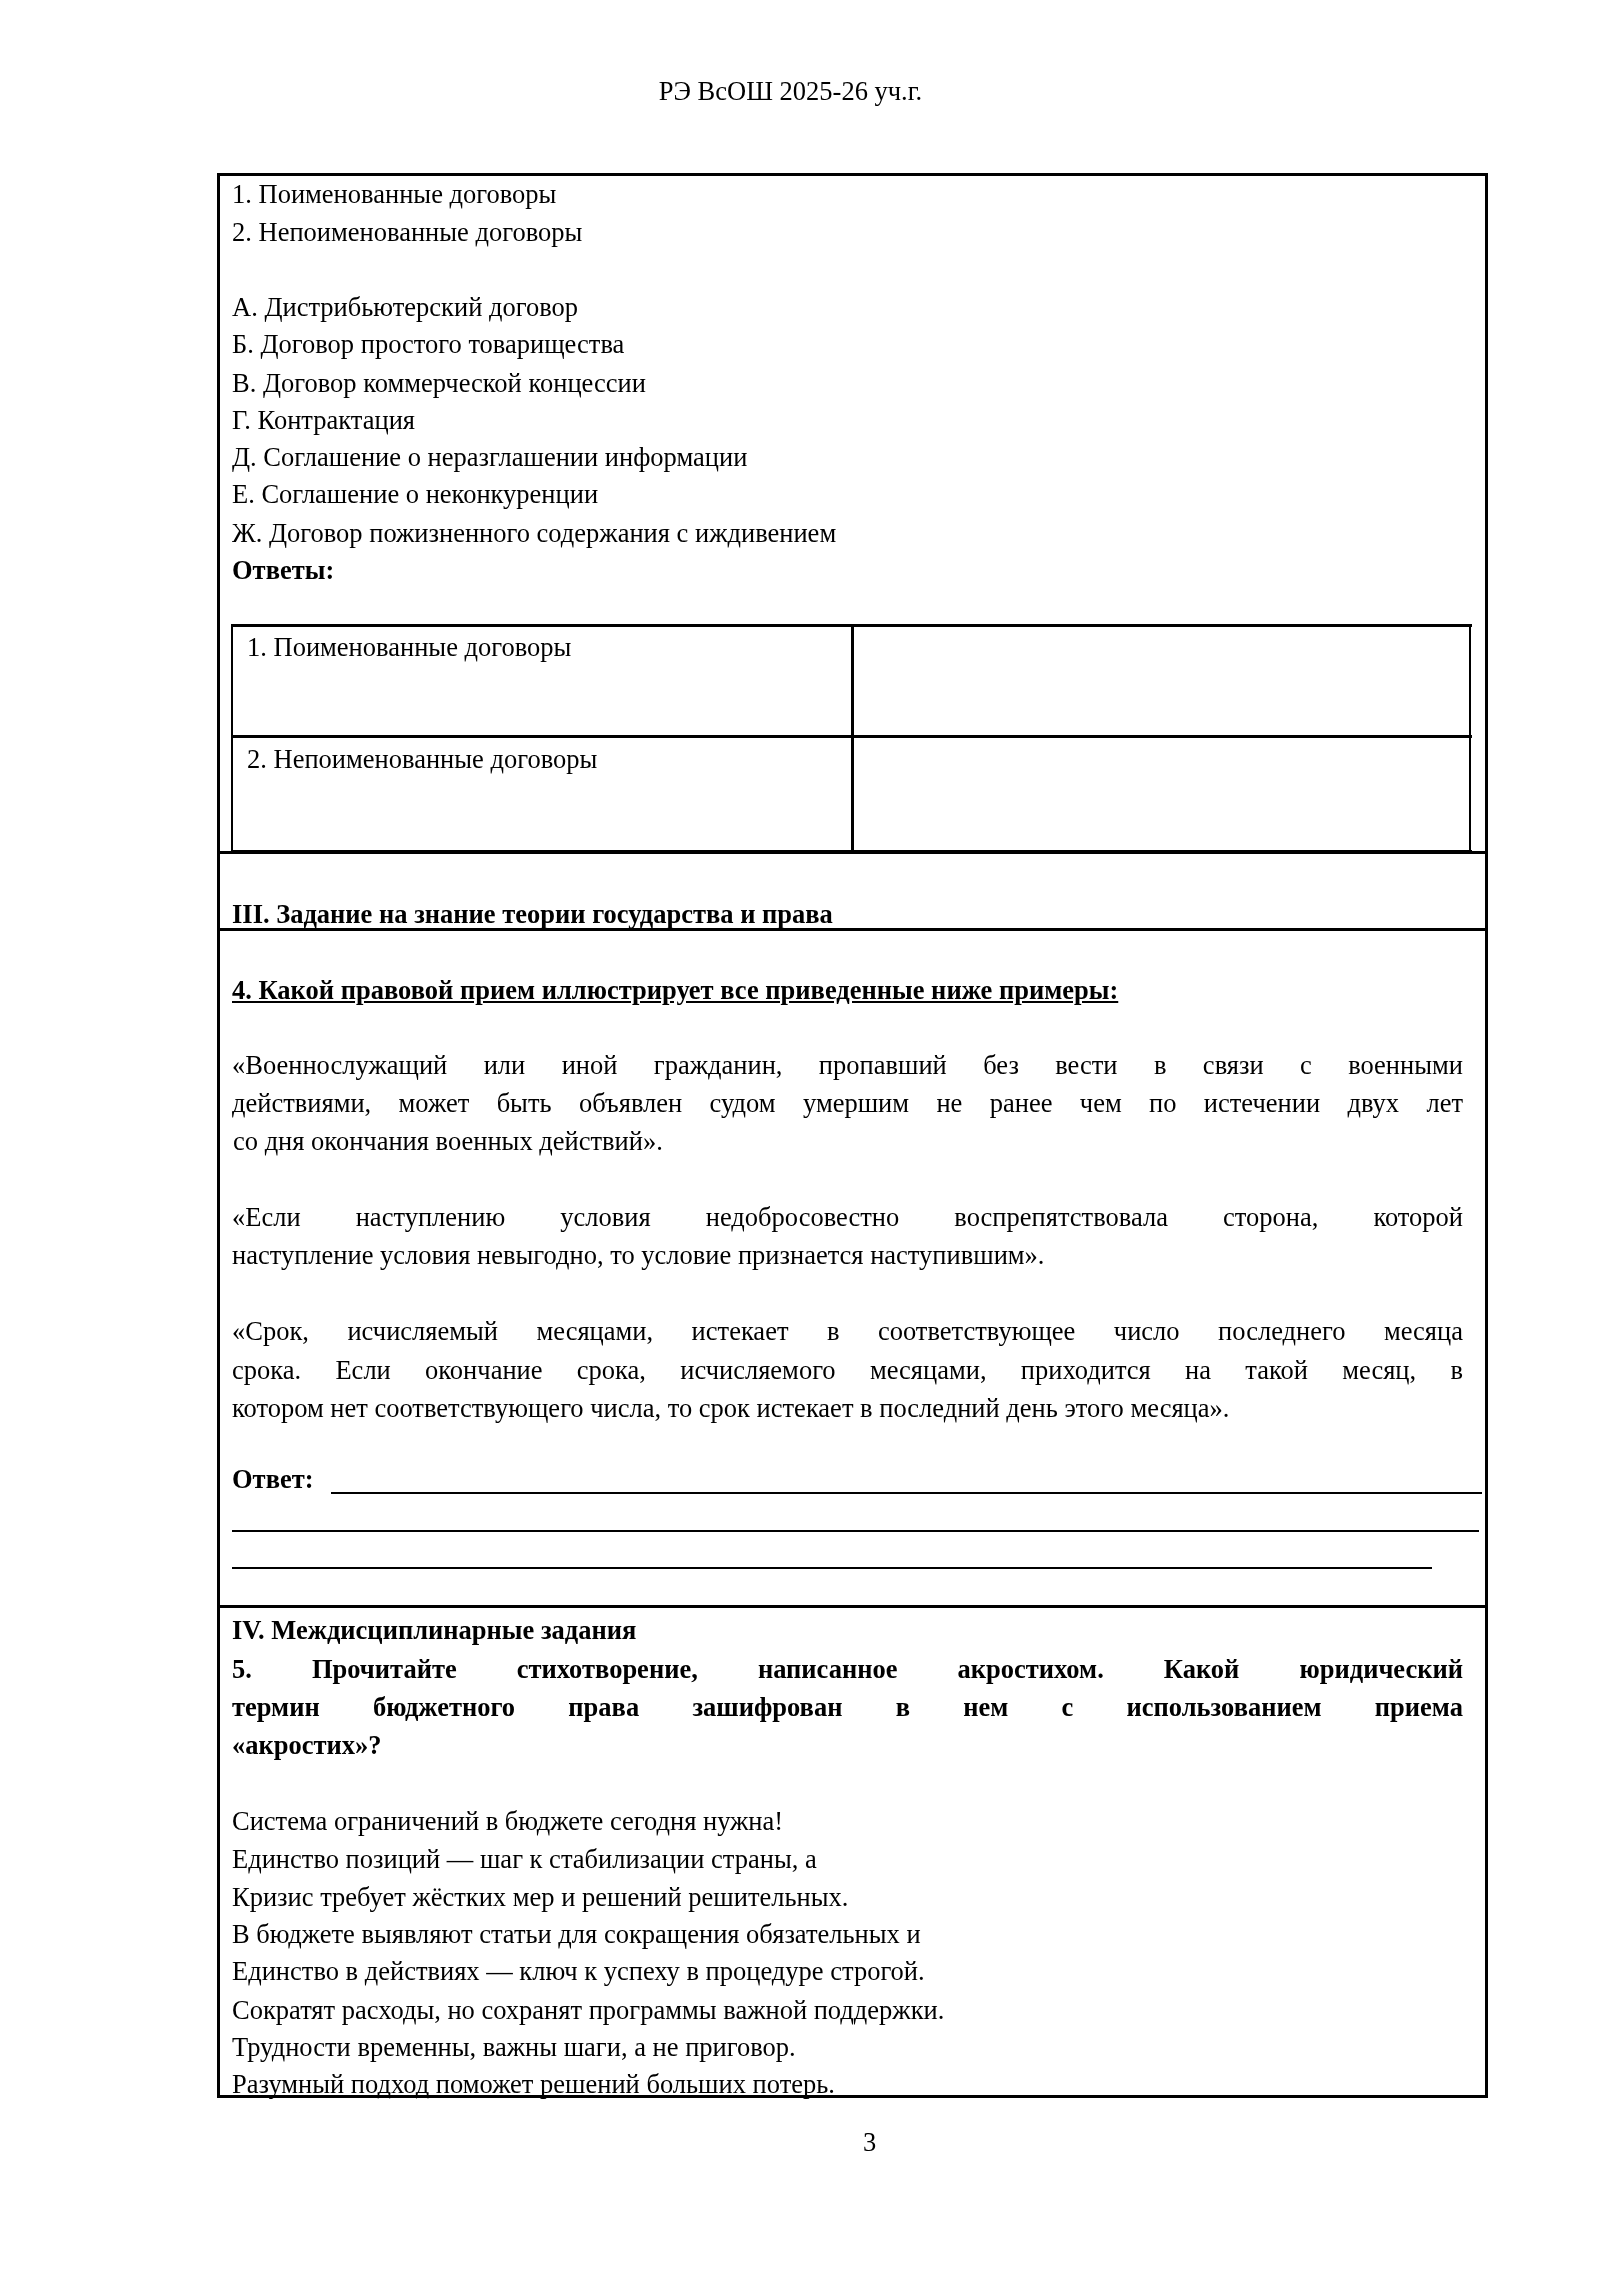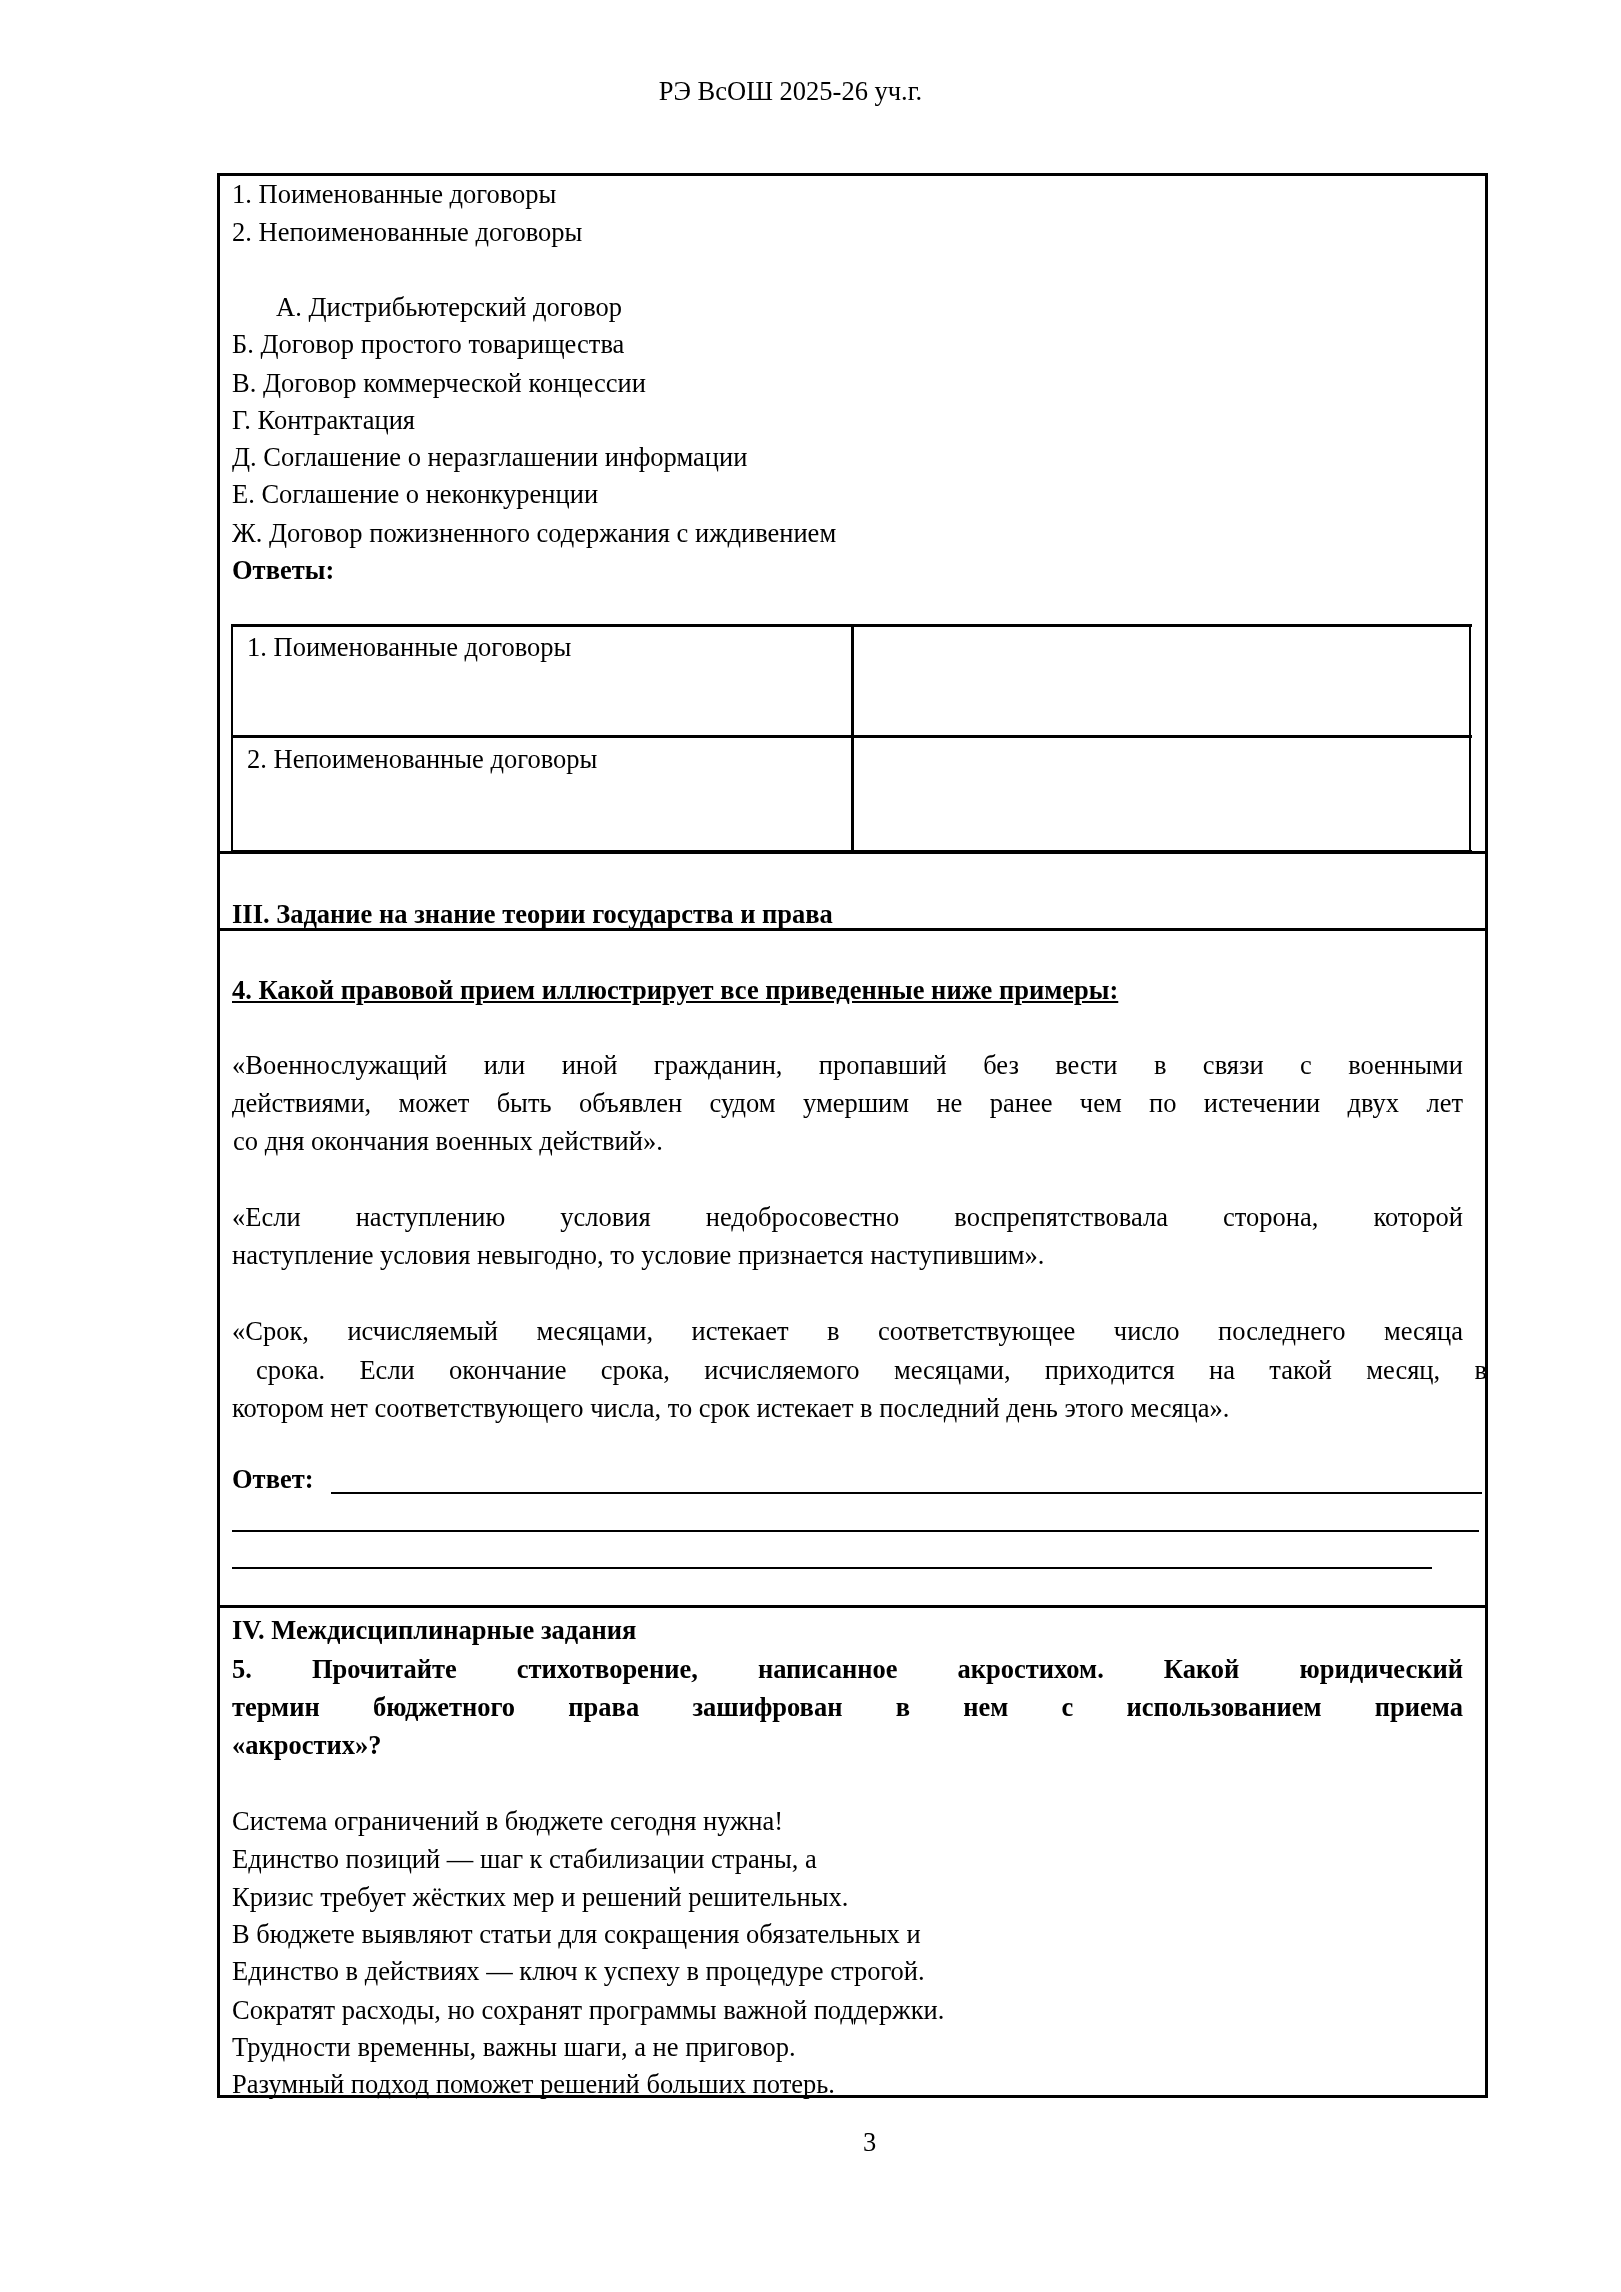--- a/index.html
+++ b/index.html
@@ -27,21 +27,21 @@
   <div class="hline" style="left:217px; top:851px; width:1271px; height:2.9px;"></div>
   <div class="hline" style="left:217px; top:928px; width:1271px; height:2.9px;"></div>
   <div class="hline" style="left:217px; top:1605px; width:1271px; height:2.9px;"></div>
   <div class="hline" style="left:217px; top:2095px; width:1271px; height:2.9px;"></div>
 </div>
 
 <div>
   <div class="txt" style="left:232px; top:176px;">1. Поименованные договоры</div>
   <div class="txt" style="left:232px; top:214px;">2. Непоименованные договоры</div>
 
-  <div class="txt" style="left:232px; top:289px;margin-left:44px;">А. Дистрибьютерский договор</div>
+  <div class="txt" style="left:232px; top:289px;">А. Дистрибьютерский договор</div>
   <div class="txt" style="left:232px; top:326px;">Б. Договор простого товарищества</div>
   <div class="txt" style="left:232px; top:365px;">В. Договор коммерческой концессии</div>
   <div class="txt" style="left:232px; top:402px;">Г. Контрактация</div>
   <div class="txt" style="left:232px; top:439px;">Д. Соглашение о неразглашении информации</div>
   <div class="txt" style="left:232px; top:476px;">Е. Соглашение о неконкуренции</div>
   <div class="txt" style="left:232px; top:515px;">Ж. Договор пожизненного содержания с иждивением</div>
   <div class="txt bold" style="left:232px; top:552px;">Ответы:</div>
 
   <div>
     <div class="hline" style="left:231px; top:624px; width:1241px; height:2.9px;"></div>
@@ -64,21 +64,21 @@
   <div class="txt bold" style="left:232px; top:972px;text-decoration:underline;">4. Какой правовой прием иллюстрирует все приведенные ниже примеры:</div>
 
   <div class="txt just" style="left:232px; top:1047px;">«Военнослужащий или иной гражданин, пропавший без вести в связи с военными</div>
   <div class="txt just" style="left:232px; top:1085px;">действиями, может быть объявлен судом умершим не ранее чем по истечении двух лет</div>
   <div class="txt" style="left:233px; top:1123px;">со дня окончания военных действий».</div>
 
   <div class="txt just" style="left:232px; top:1199px;">«Если наступлению условия недобросовестно воспрепятствовала сторона, которой</div>
   <div class="txt" style="left:232px; top:1237px;">наступление условия невыгодно, то условие признается наступившим».</div>
 
   <div class="txt just" style="left:232px; top:1313px;">«Срок, исчисляемый месяцами, истекает в соответствующее число последнего месяца</div>
-  <div class="txt just" style="left:232px; top:1352px;margin-left:24px;">срока. Если окончание срока, исчисляемого месяцами, приходится на такой месяц, в</div>
+  <div class="txt just" style="left:232px; top:1352px;">срока. Если окончание срока, исчисляемого месяцами, приходится на такой месяц, в</div>
   <div class="txt" style="left:232px; top:1390px;">котором нет соответствующего числа, то срок истекает в последний день этого месяца».</div>
 
   <div class="txt bold" style="left:232px; top:1461px;">Ответ:</div>
   <div class="abs" style="left:331px; top:1462px; width:1151px; height:31px;"></div>
   <div class="uline" style="left:331px; top:1492px; width:1151px;"></div>
   <div class="uline" style="left:232px; top:1530px; width:1247px;"></div>
   <div class="uline" style="left:232px; top:1567px; width:1200px;"></div>
 </div>
 
 <div>

